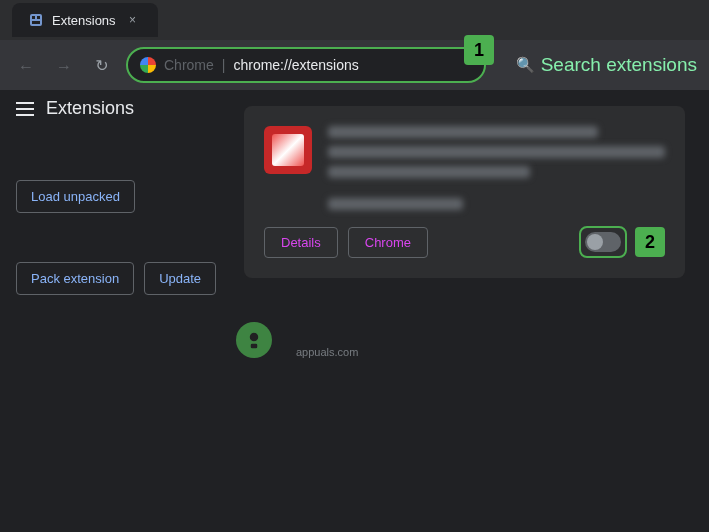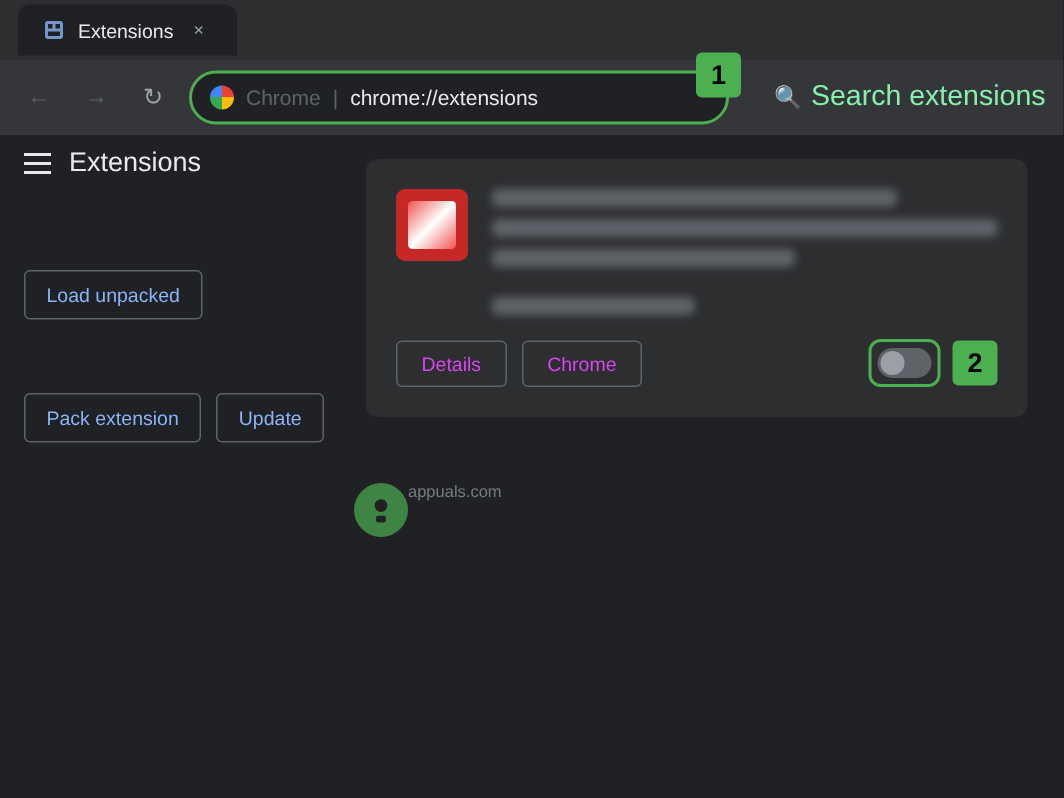--- a/index.html
+++ b/index.html
@@ -256,22 +256,22 @@
       justify-content: center;
       margin-left: 8px;
     }
 
     
     .watermark {
       position: absolute;
       bottom: 16px;
       left: 16px;
       display: flex;
-      align-items: flex-start;
-      gap: 0;
+      align-items: flex-end;
+      gap: 24px;
       opacity: 0.7;
     }
     .watermark-logo {
       width: 36px;
       height: 36px;
       background: #4caf50;
       border-radius: 50%;
       display: flex;
       align-items: center;
       justify-content: center;

